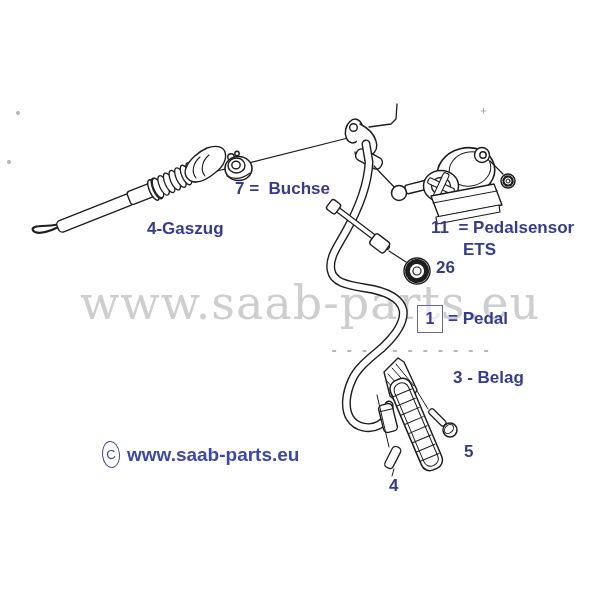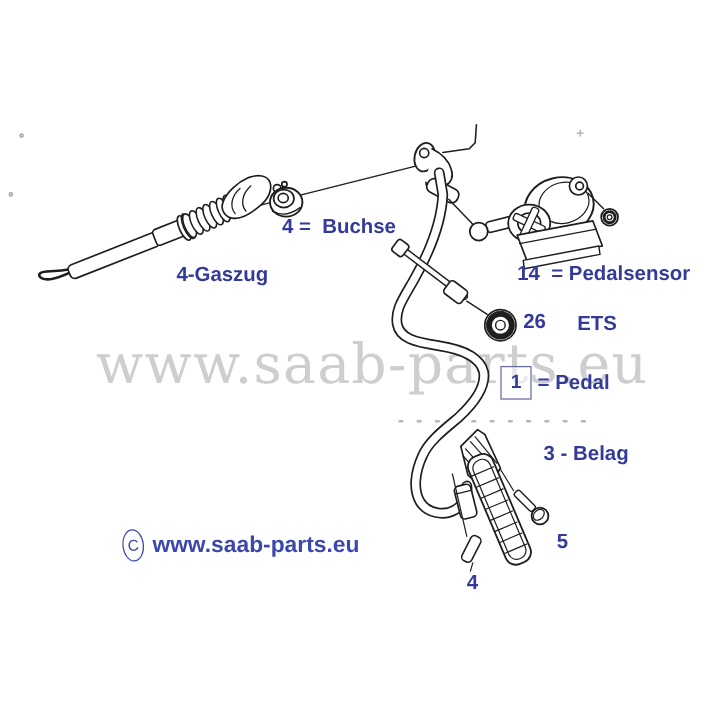--- a/index.html
+++ b/index.html
@@ -183,23 +183,23 @@
     <line x1="377" y1="395" x2="389" y2="447" stroke-width="1"></line>
     <g>
       <g transform="rotate(27 393 457)">
         <rect x="388.5" y="446" width="9" height="23" rx="3.5" fill="#ffffff" stroke-width="1.3"></rect>
       </g>
       <line x1="394" y1="469" x2="392" y2="476" stroke-width="1"></line>
     </g>
   </svg>
 
   <div class="lbl" style="left:147px;top:220px;">4-Gaszug</div>
-  <div class="lbl" style="left:235px;top:180px;">4 =  Buchse</div>
-  <div class="lbl" style="left:431px;top:219px;">14  = Pedalsensor</div>
-  <div class="lbl" style="left:481px;top:241px;margin-top:20px;">ETS</div>
+  <div class="lbl" style="left:235px;top:180px;">7 =  Buchse</div>
+  <div class="lbl" style="left:431px;top:219px;">11  = Pedalsensor</div>
+  <div class="lbl" style="left:463px;top:241px;">ETS</div>
   <div class="lbl" style="left:436px;top:259px;">26</div>
 
   <div class="pedal-label">
     <span class="pedal-box">
         <span>1</span>
       </span>
     <span class="lbl" style="position:static;">= Pedal</span>
   </div>
 
   <div class="lbl" style="left:421px;top:369px;margin-left:32px;">3 - Belag</div>

